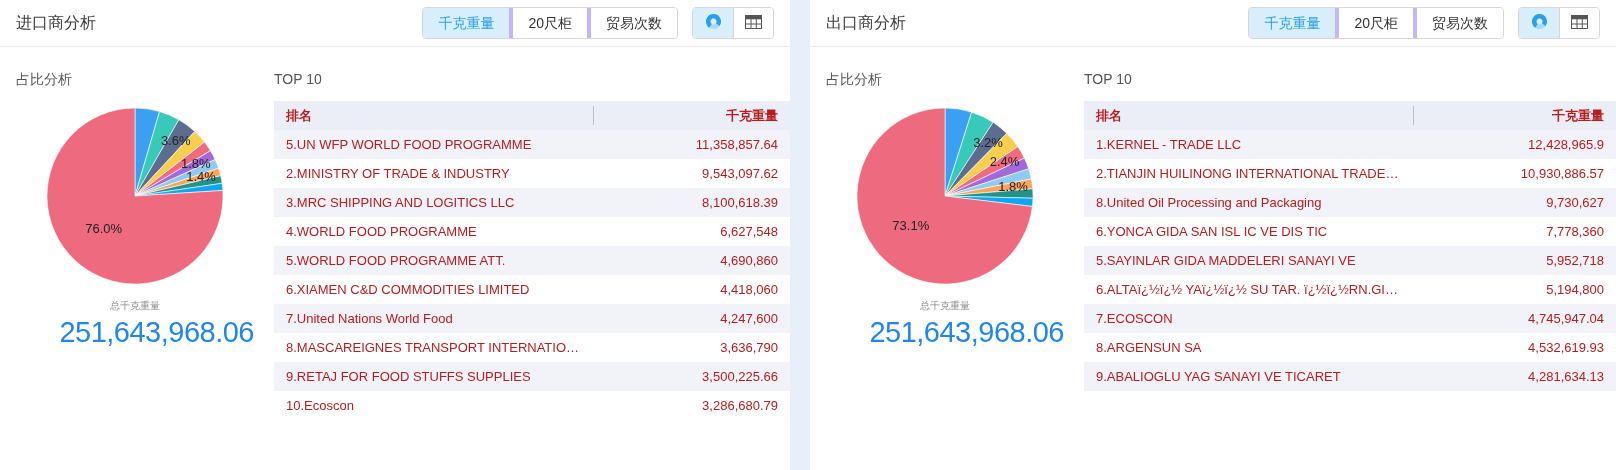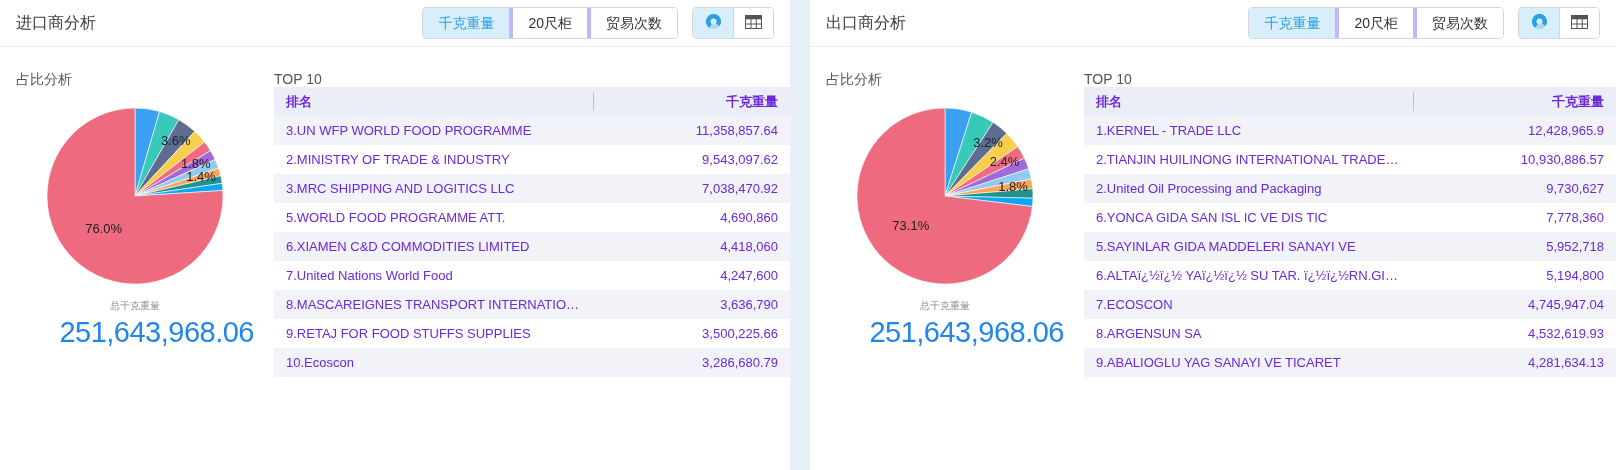--- a/index.html
+++ b/index.html
@@ -66,21 +66,21 @@
   .total-label { text-align:center; color:#8c8c8c; font-size:10px; margin-top:8px; }
   .total-value {
     text-align:right; color:#2186ec;
     font-size:29px; font-weight:500; margin-top:3px;
     letter-spacing:-0.5px; white-space:nowrap;
   }
 
   .table-col { flex:1; margin-left:20px; min-width:0; }
   table.top10 {
     width:100%; border-collapse:collapse;
-    font-size:13px; color:#6d28d9; 
+    font-size:13px; color:#b91c1c; margin-top:14px;
     table-layout:fixed;
   }
   table.top10 th {
     background:#ebeef6; height:29px; font-weight:bold;
     padding:0 12px; position:relative; white-space:nowrap;
   }
   th.rank { text-align:left; width:62%; }
   th.value, td.value { text-align:right; width:38%; }
   th.rank::after {
     content:""; position:absolute; right:0; top:5px; bottom:5px;
@@ -158,30 +158,34 @@
         <h3 class="section-title">TOP 10</h3>
         <table class="top10">
           <thead>
             <tr>
               <th class="rank">排名</th>
               <th class="value">千克重量</th>
             </tr>
           </thead>
           <tbody>
               <tr>
-                <td class="rank">3.UN WFP WORLD FOOD PROGRAMME</td>
+                <td class="rank">5.UN WFP WORLD FOOD PROGRAMME</td>
                 <td class="value">11,358,857.64</td>
               </tr>
               <tr>
                 <td class="rank">2.MINISTRY OF TRADE &amp; INDUSTRY</td>
                 <td class="value">9,543,097.62</td>
               </tr>
               <tr>
                 <td class="rank">3.MRC SHIPPING AND LOGITICS LLC</td>
-                <td class="value">7,038,470.92</td>
+                <td class="value">8,100,618.39</td>
+              </tr>
+              <tr>
+                <td class="rank">4.WORLD FOOD PROGRAMME</td>
+                <td class="value">6,627,548</td>
               </tr>
               <tr>
                 <td class="rank">5.WORLD FOOD PROGRAMME ATT.</td>
                 <td class="value">4,690,860</td>
               </tr>
               <tr>
                 <td class="rank">6.XIAMEN C&amp;D COMMODITIES LIMITED</td>
                 <td class="value">4,418,060</td>
               </tr>
               <tr>
@@ -277,21 +281,21 @@
           <tbody>
               <tr>
                 <td class="rank">1.KERNEL - TRADE LLC</td>
                 <td class="value">12,428,965.9</td>
               </tr>
               <tr>
                 <td class="rank">2.TIANJIN HUILINONG INTERNATIONAL TRADE CO...</td>
                 <td class="value">10,930,886.57</td>
               </tr>
               <tr>
-                <td class="rank">2.United Oil Processing and Packaging</td>
+                <td class="rank">8.United Oil Processing and Packaging</td>
                 <td class="value">9,730,627</td>
               </tr>
               <tr>
                 <td class="rank">6.YONCA GIDA SAN ISL IC VE DIS TIC</td>
                 <td class="value">7,778,360</td>
               </tr>
               <tr>
                 <td class="rank">5.SAYINLAR GIDA MADDELERI SANAYI VE</td>
                 <td class="value">5,952,718</td>
               </tr>

